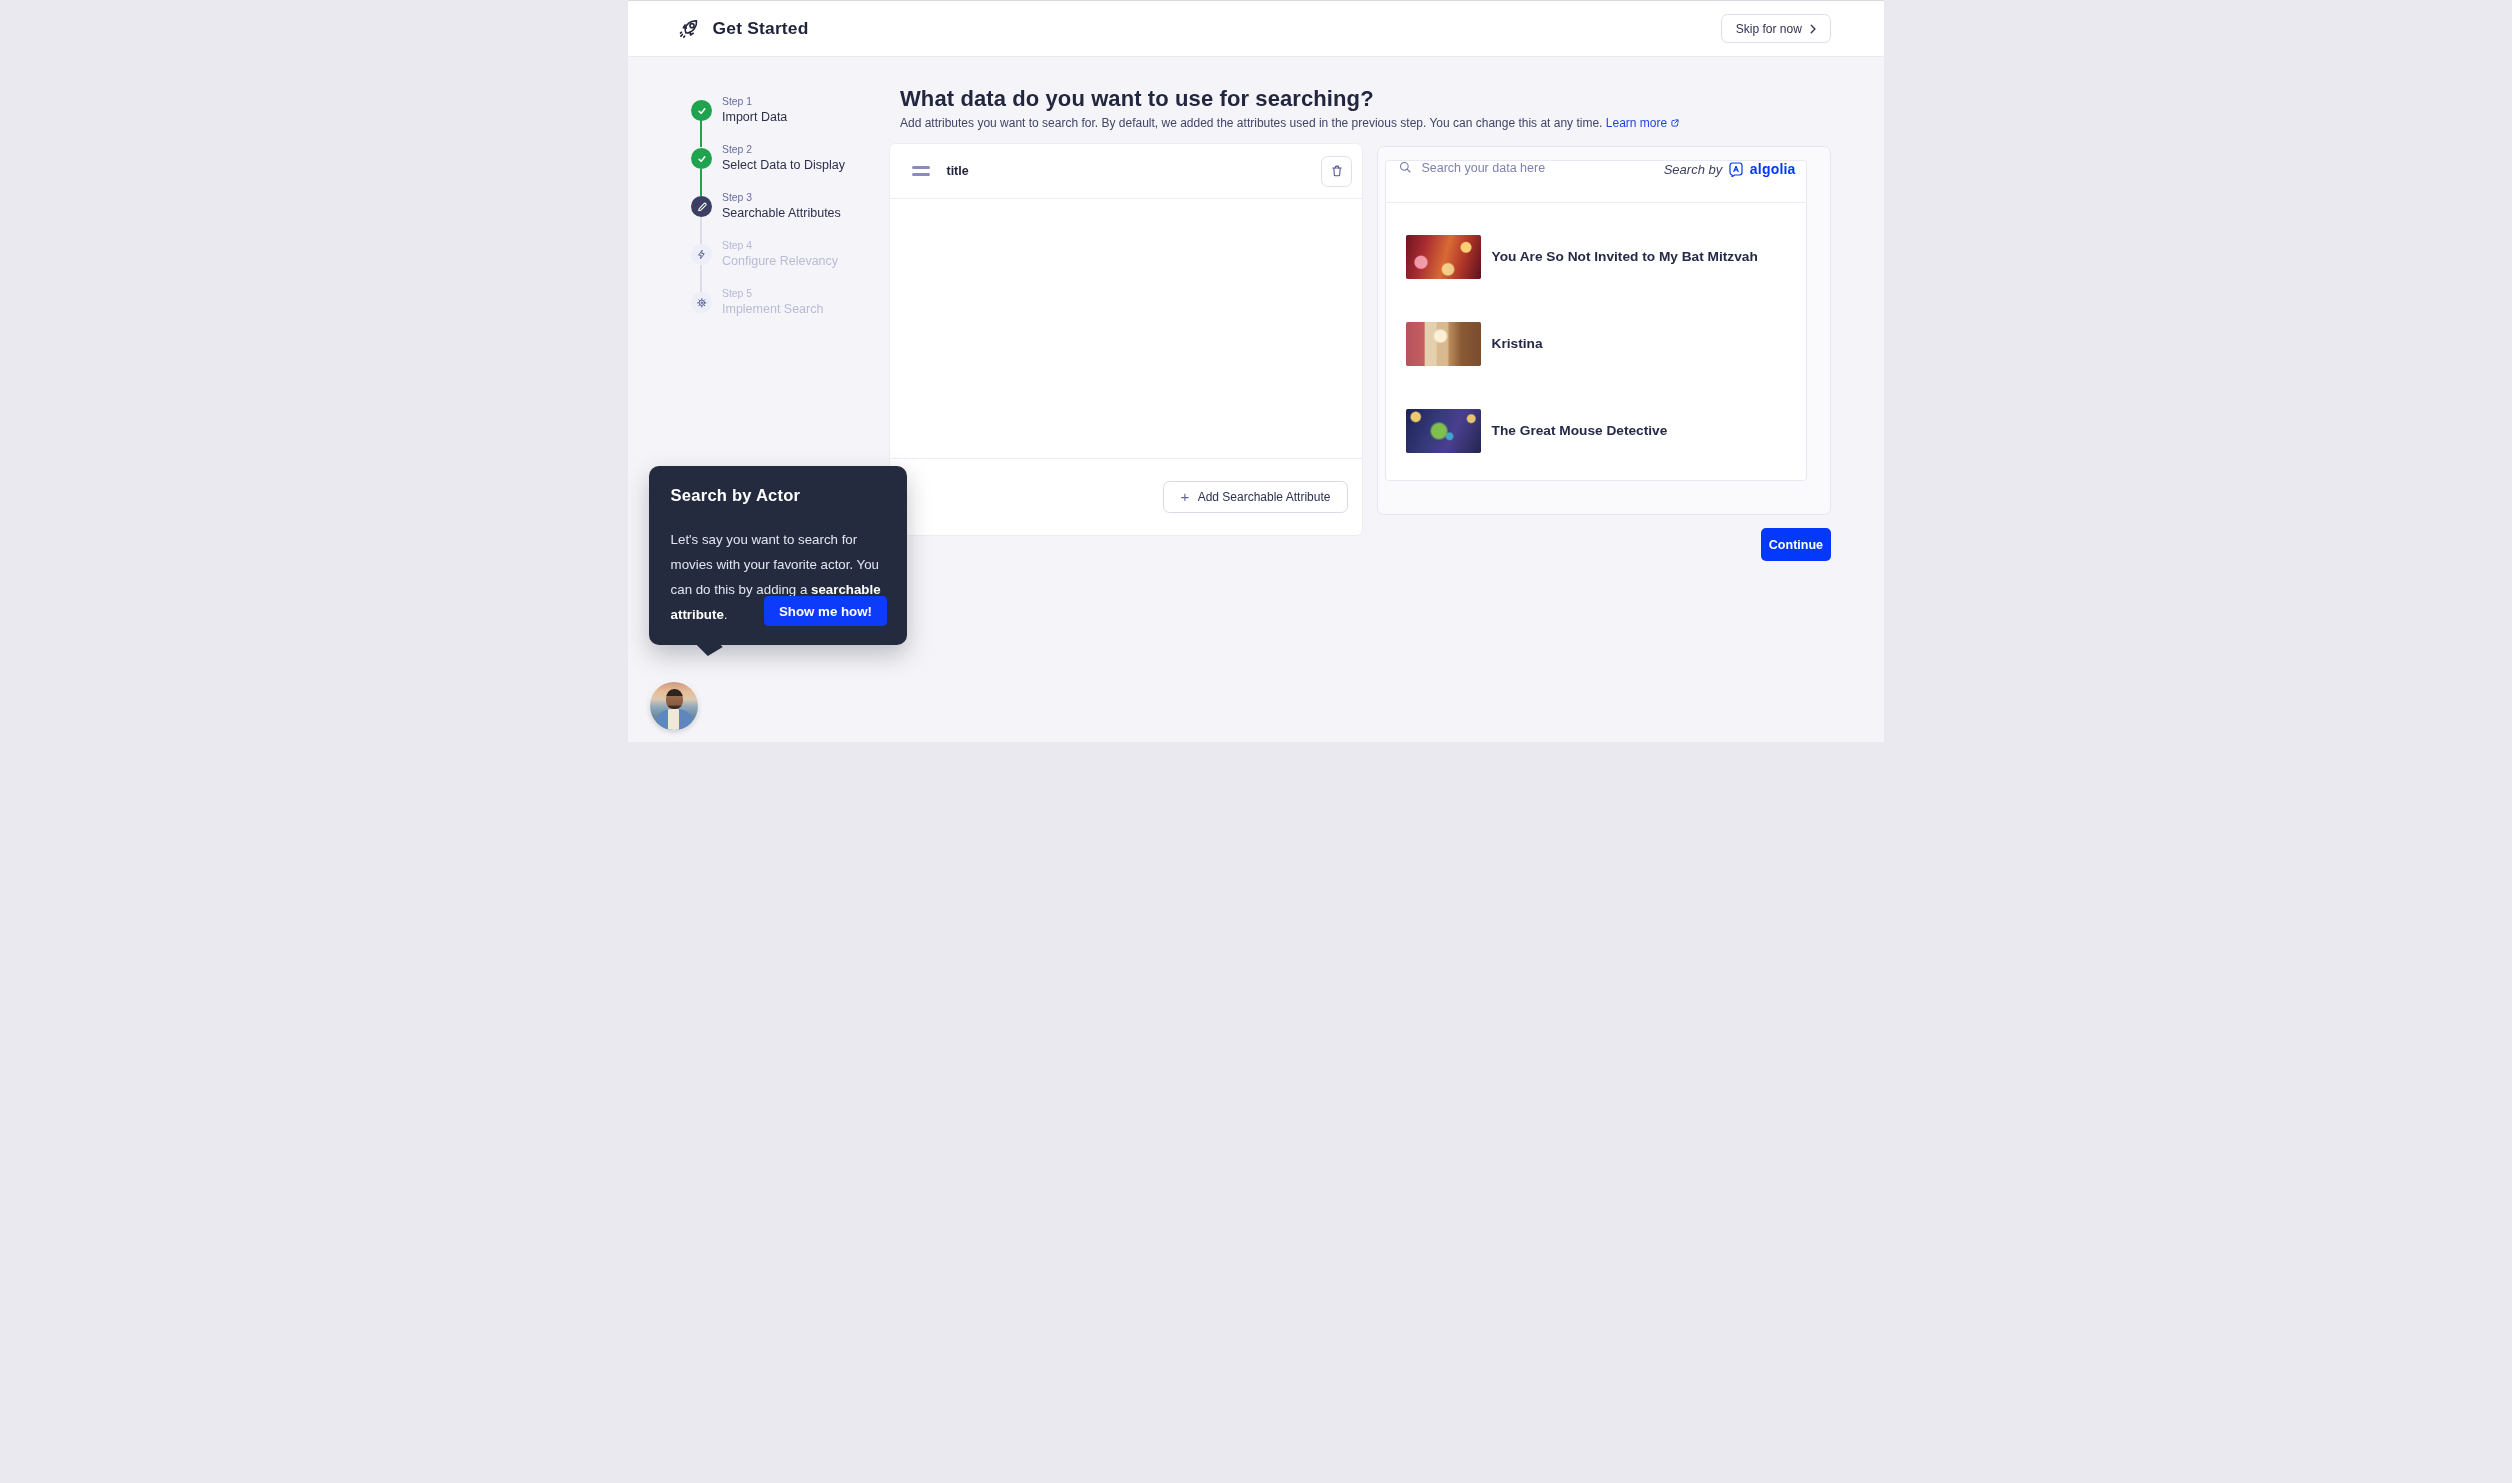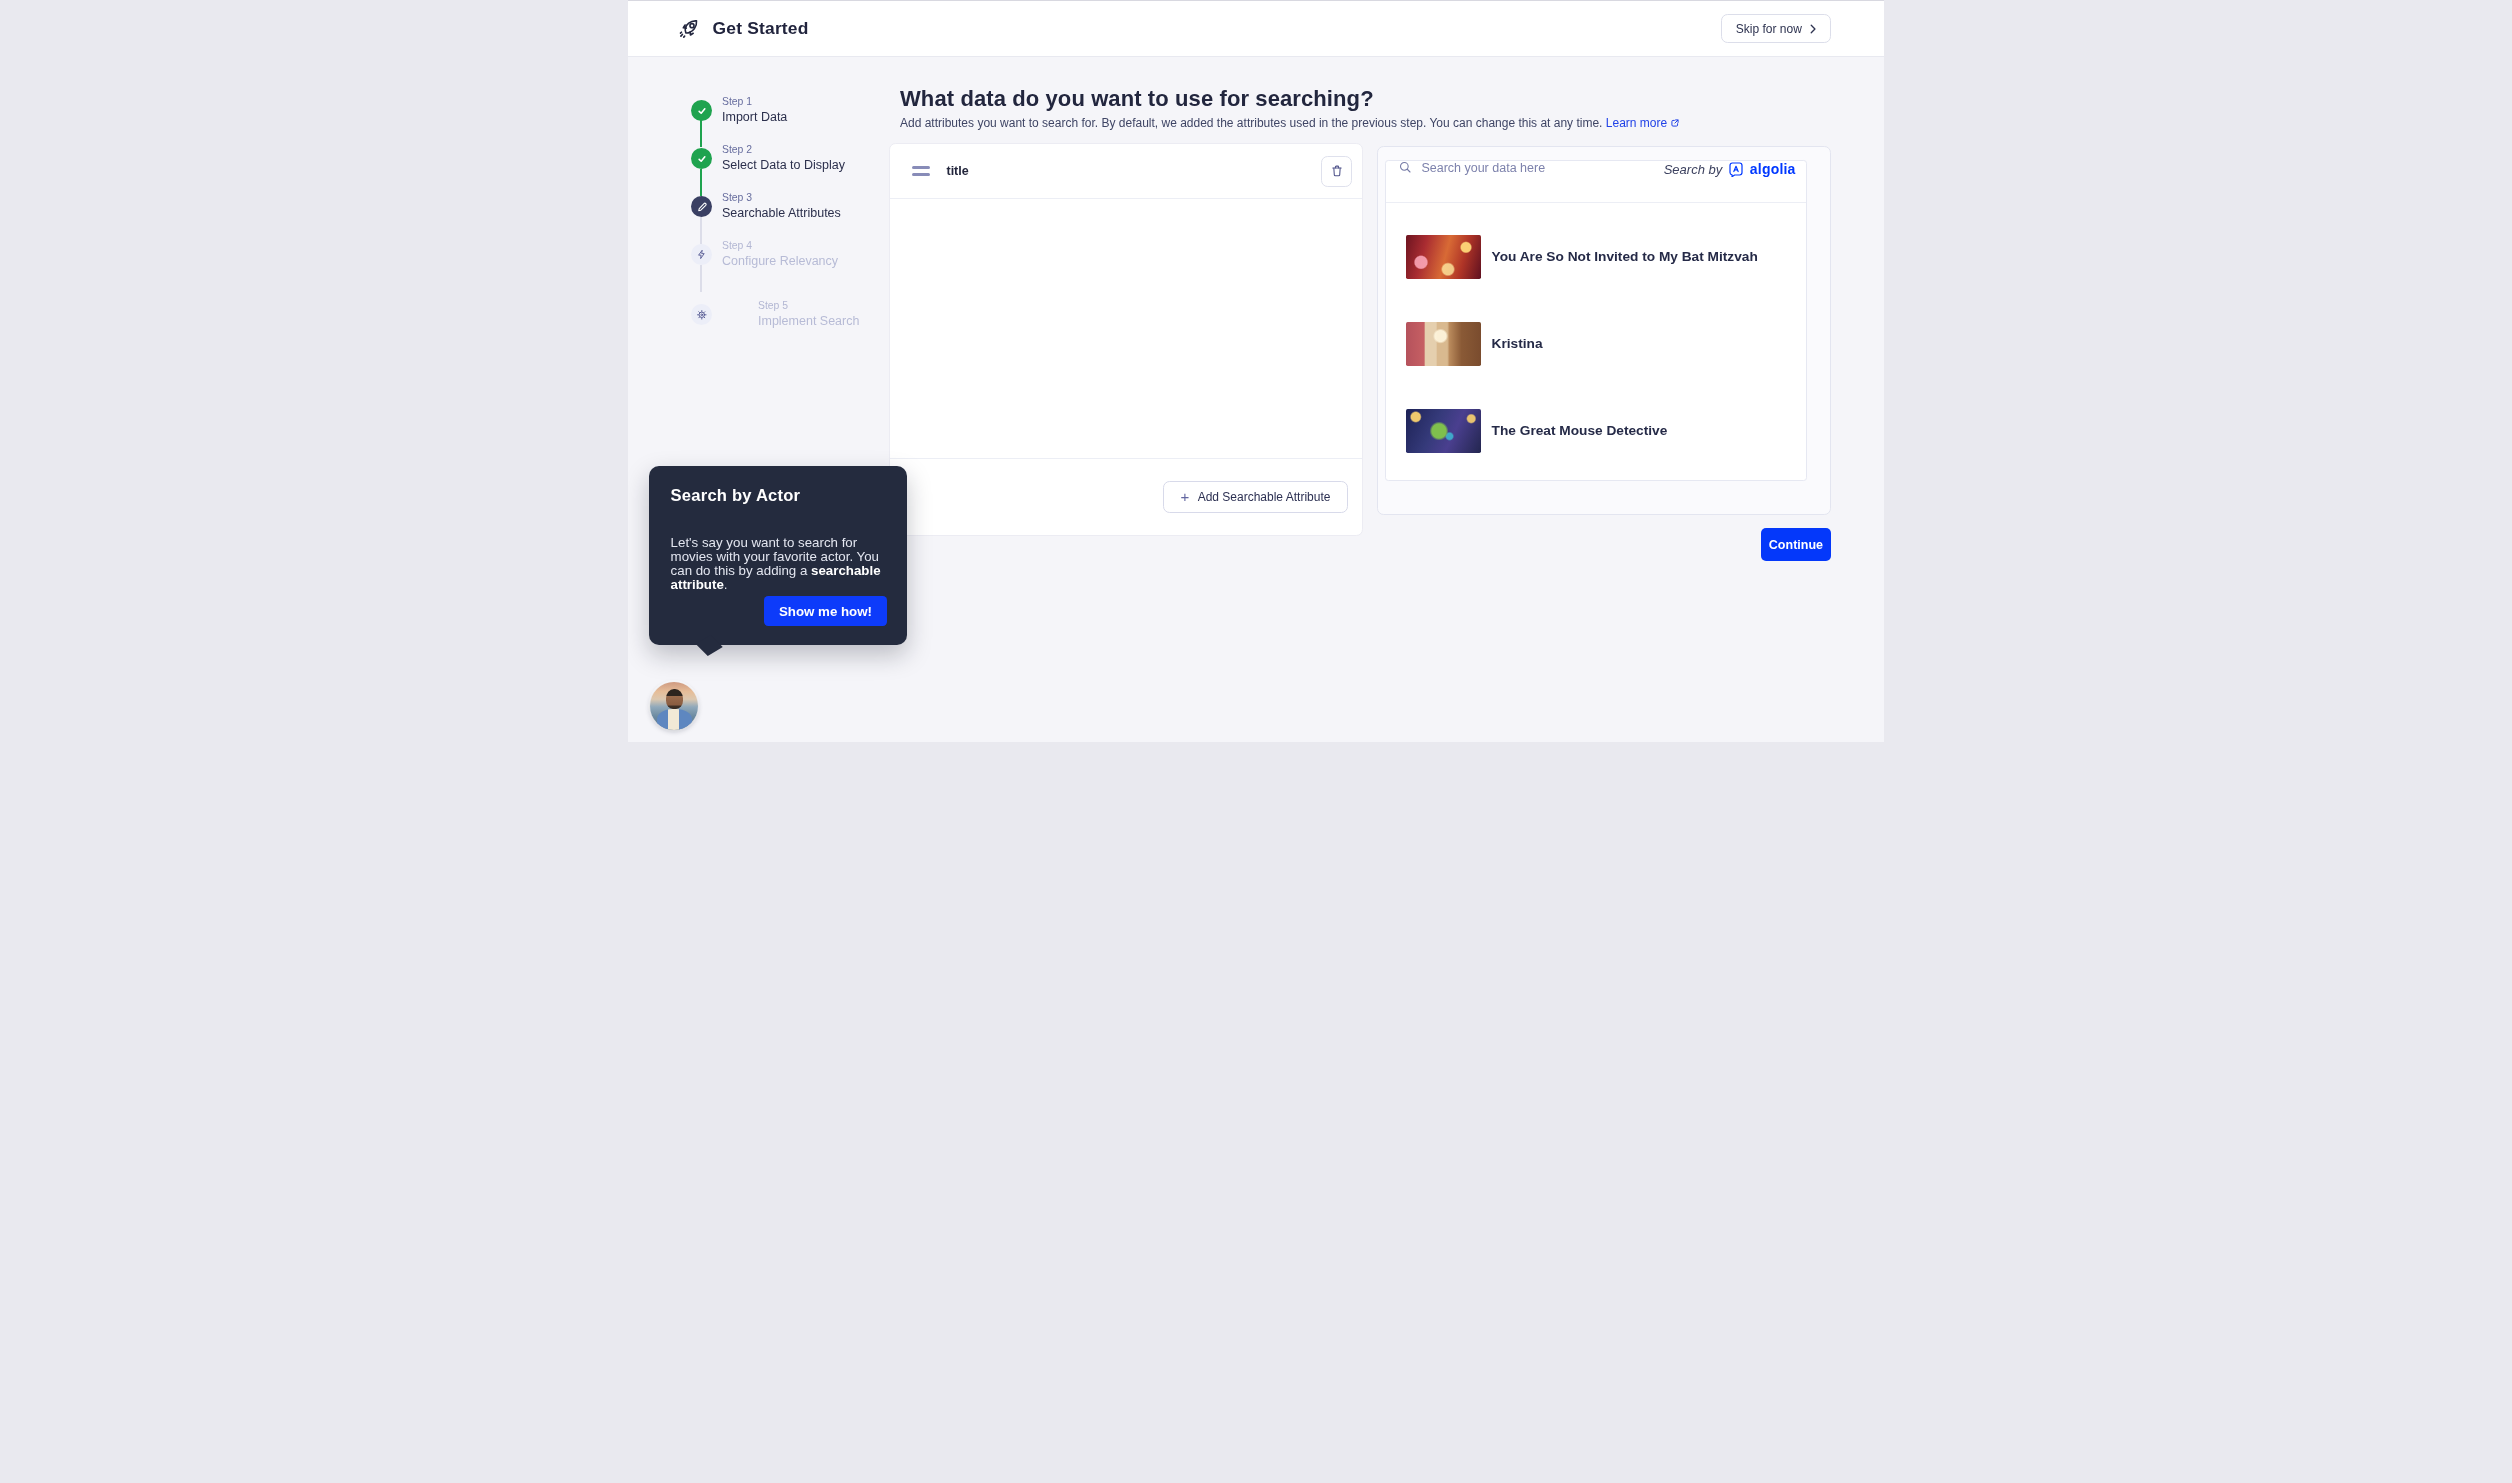--- a/index.html
+++ b/index.html
@@ -145,21 +145,21 @@
     position:absolute; left:21px; top:466px; width:258px; height:179px;
     background:#242b3e; border-radius:10px; padding:20px 21.6px;
     box-shadow:0 10px 25px rgba(20,24,40,.25);
   }
   .tooltip::after {
     content:""; position:absolute; left:52px; bottom:-8.3px;
     width:16.6px; height:16.6px; background:#242b3e;
     transform:rotate(45deg) skewX(-14deg);
   }
   .tooltip-title { font-size:16.6px; font-weight:800; color:#ffffff; letter-spacing:0.2px; }
-  .tooltip-body  { margin-top:30px; font-size:13.3px; line-height:14px; color:#e3e6f0; }
+  .tooltip-body  { margin-top:21px; font-size:13.3px; line-height:25px; color:#e3e6f0; }
   .tooltip-body b { color:#fff; font-weight:700; }
   .tooltip-cta {
     position:absolute; right:20px; bottom:19px; height:30px; padding:0 15px;
     background:#0d3bfa; color:#fff; border:none; border-radius:4.2px; cursor:pointer;
     font-size:13.3px; font-weight:700; font-family:inherit;
   }
 
   
   .avatar {
     position:absolute; left:22.4px; top:682px; width:48px; height:48px;
@@ -258,21 +258,21 @@
         <svg width="10.8" height="10.8" viewBox="0 0 14 14" fill="none" stroke="#575b94" stroke-width="1.2" stroke-linejoin="round">
           <polygon points="8,1.6 3.4,8 6.6,8 6,12.4 10.6,6 7.4,6"></polygon>
         </svg>
       </div>
       <div class="step-text">
         <div class="step-label">Step 4</div>
         <div class="step-title">Configure Relevancy</div>
       </div>
     </div>
 
-    <div class="step-item todo" style="top:304px;gap:36px;">
+    <div class="step-item todo" style="top:292px;">
       <div class="step-circle todo">
         <svg width="11.6" height="11.6" viewBox="0 0 24 24" fill="none" stroke="#575b94" stroke-width="2" stroke-linecap="round">
           <circle cx="12" cy="12" r="5.6"></circle>
           <circle cx="12" cy="12" r="1.8"></circle>
           <path d="M12 3.2 v2 M12 18.8 v2 M3.2 12 h2 M18.8 12 h2 M5.8 5.8 l1.4 1.4 M16.8 16.8 l1.4 1.4 M18.2 5.8 l-1.4 1.4 M7.2 16.8 l-1.4 1.4"></path>
         </svg>
       </div>
       <div class="step-text">
         <div class="step-label">Step 5</div>
         <div class="step-title">Implement Search</div>

